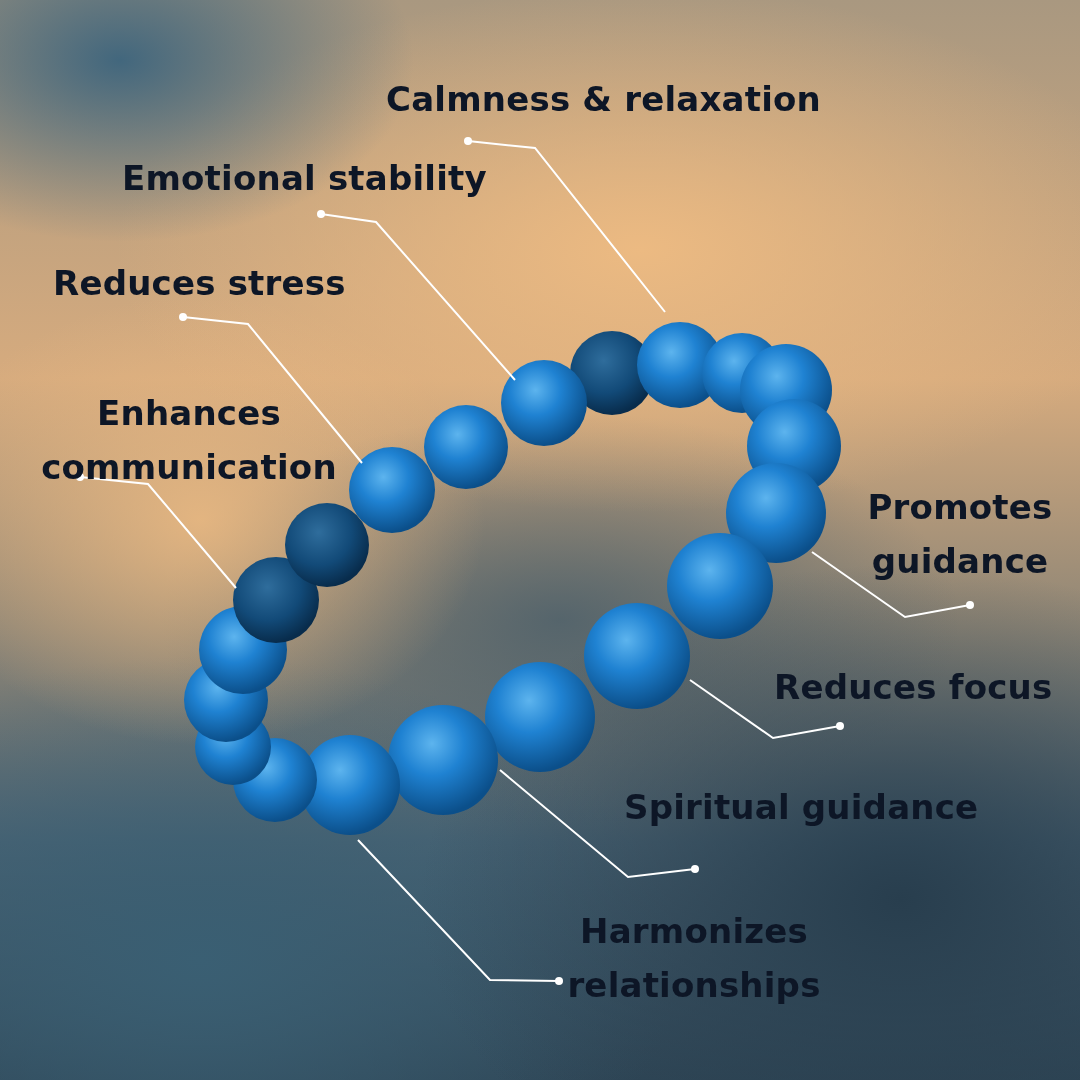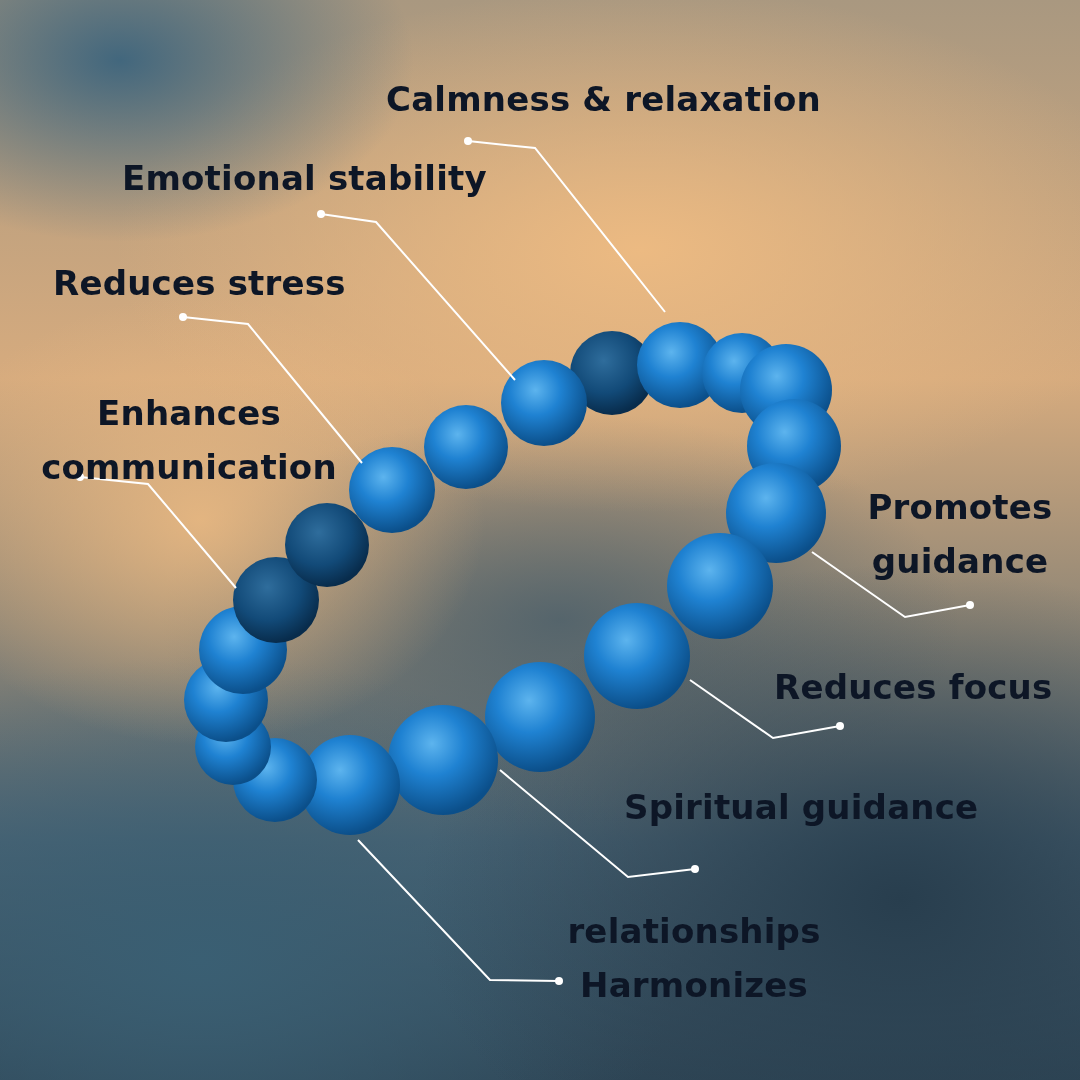--- a/index.html
+++ b/index.html
@@ -86,15 +86,15 @@
   <div>Enhances</div>
   <div>communication</div>
 </div>
 <div class="label" style="left:862px;top:480px;width:196px;">
   <div>Promotes</div>
   <div>guidance</div>
 </div>
 <div class="label" style="left:774px;top:660px;">Reduces focus</div>
 <div class="label" style="left:624px;top:780px;">Spiritual guidance</div>
 <div class="label" style="left:562px;top:904px;width:264px;">
+  <div>Harmonizes</div>
   <div>relationships</div>
-  <div>Harmonizes</div>
 </div>
 
 </body></html>

